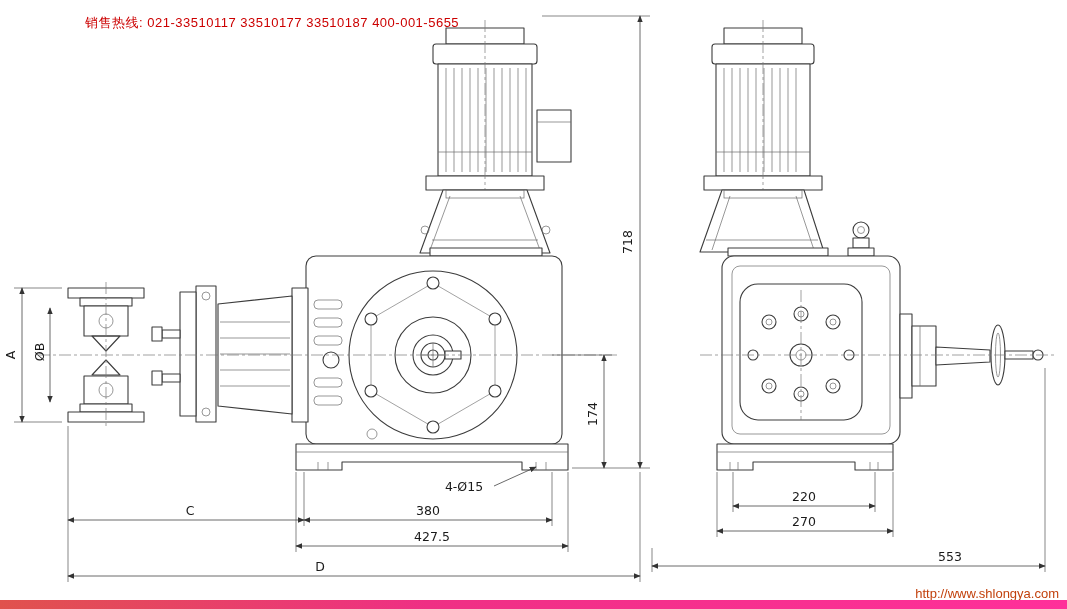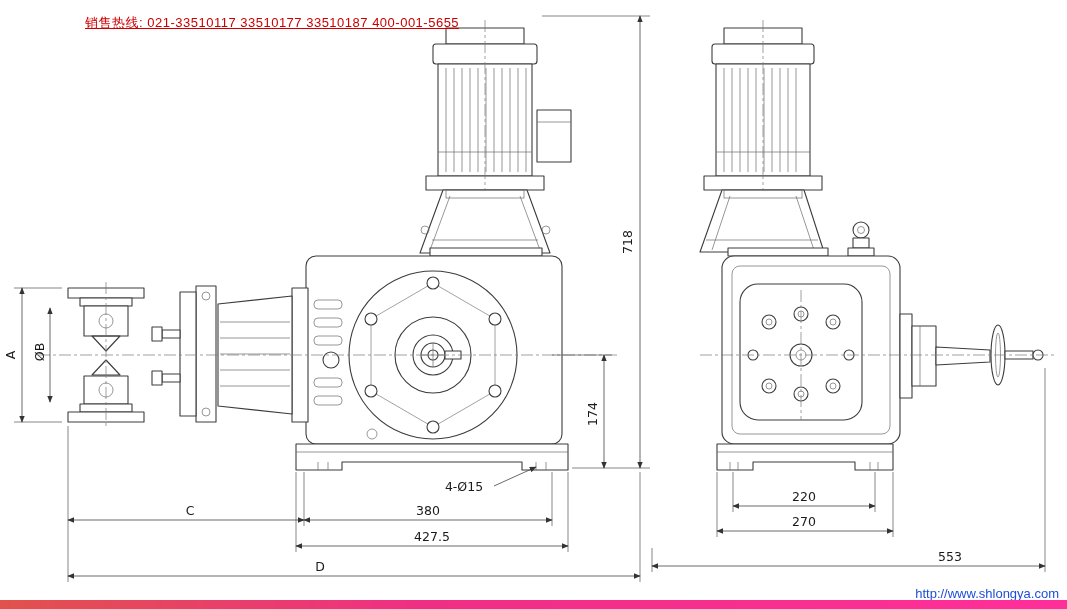--- a/index.html
+++ b/index.html
@@ -1,19 +1,19 @@
 <!DOCTYPE html>
 <html><head>
 <meta charset="utf-8">
 <style>
   html,body{margin:0;padding:0;background:#fff;}
   #canvas{position:relative;width:1067px;height:609px;background:#ffffff;overflow:hidden;
           font-family:"Liberation Sans","DejaVu Sans",sans-serif;}
-  #hotline{position:absolute;left:85px;top:14px;font-size:13px;color:#cc0000;letter-spacing:.5px;white-space:nowrap;text-decoration:underline;}
-  #website{position:absolute;right:8px;top:586px;font-size:13px;color:#1d4ed8;white-space:nowrap;}
+  #hotline{position:absolute;left:85px;top:14px;font-size:13px;color:#cc0000;letter-spacing:.5px;white-space:nowrap;}
+  #website{position:absolute;right:8px;top:586px;font-size:13px;color:#c2410c;white-space:nowrap;}
   #accent-bar{position:absolute;left:0;bottom:0;width:100%;height:9px;
               background:linear-gradient(90deg,#e0524d 0%,#ef2f84 40%,#ff2f9a 100%);}
   svg{position:absolute;left:0;top:0;}
   .ln{stroke:#3c3c3c;stroke-width:1.1;fill:none;stroke-linejoin:round;}
   .w{stroke:#3c3c3c;stroke-width:1.1;fill:#ffffff;stroke-linejoin:round;}
   .thin{stroke:#6b6b6b;stroke-width:.7;fill:none;}
   .web{stroke:#8a8a8a;stroke-width:.8;fill:none;}
   .cl{stroke:#7a7a7a;stroke-width:.7;fill:none;stroke-dasharray:12 3 3 3;}
   .ext{stroke:#555;stroke-width:.7;fill:none;}
   .dim{stroke:#444;stroke-width:.8;fill:none;}

